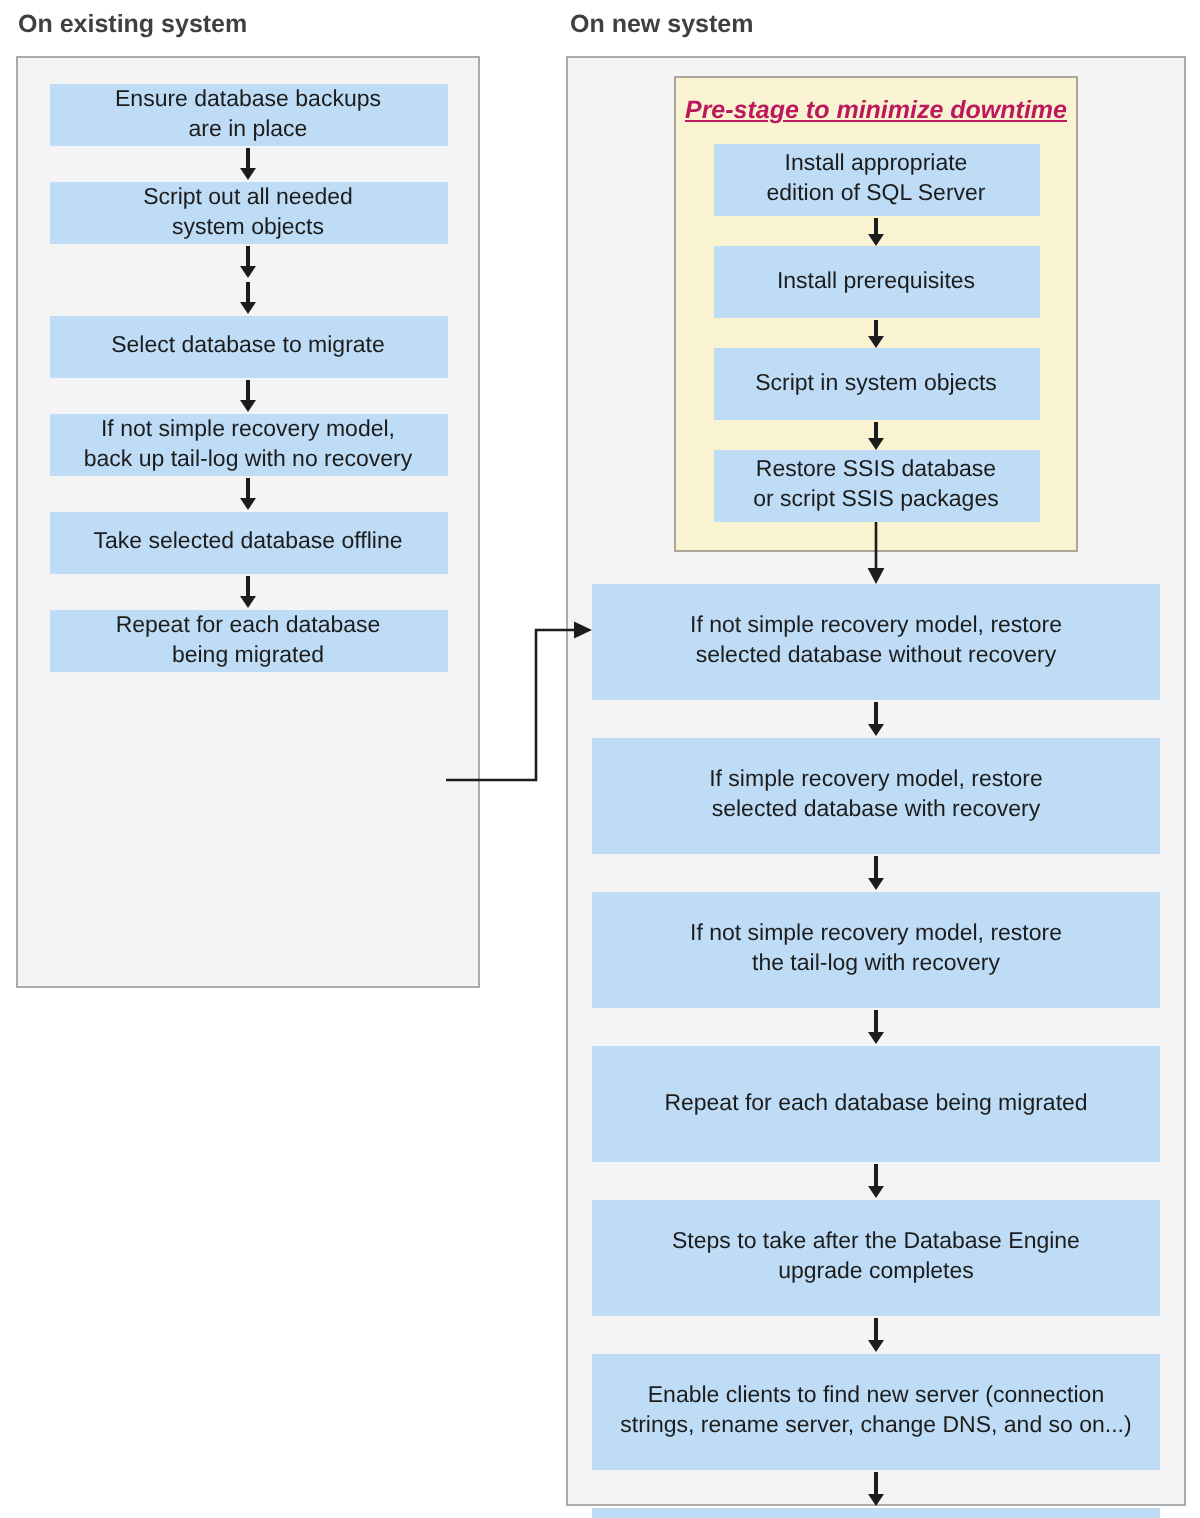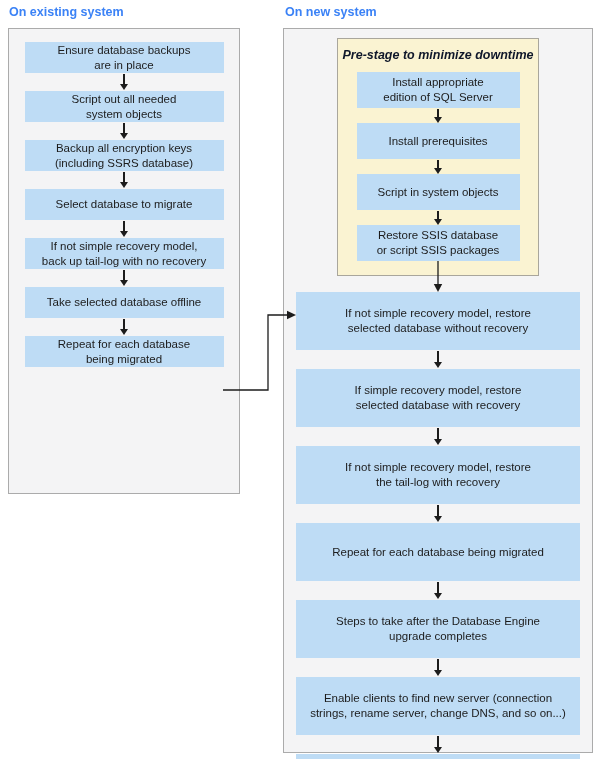--- a/index.html
+++ b/index.html
@@ -5,21 +5,21 @@
   html, body { margin: 0; padding: 0; }
   body {
     width: 600px; height: 759px; position: relative;
     background: #ffffff;
     font-family: "Liberation Sans", sans-serif;
     color: #1c1c1c;
     overflow: hidden;
   }
   .col-title {
     position: absolute; top: 5px;
-    font-size: 12.5px; font-weight: bold; color: #3b82f6;
+    font-size: 12.5px; font-weight: bold; color: #404040;
   }
   .col-title.left  { left: 9px; }
   .col-title.right { left: 285px; }
 
   .panel {
     position: absolute; box-sizing: border-box;
     background: #f4f4f5;
     border: 1px solid #ababab;
     display: flex; flex-direction: column; align-items: center;
   }
@@ -40,21 +40,21 @@
 
   .prestage {
     box-sizing: border-box; flex: none;
     width: 202px; height: 238px;
     background: #faf3d2;
     border: 1px solid #a9a69c;
     display: flex; flex-direction: column; align-items: center;
   }
   .prestage-title {
     margin-top: 9px; height: 16px;
-    font-size: 12.5px; font-weight: bold; font-style: italic; color: #0f172a;
+    font-size: 12.5px; font-weight: bold; font-style: italic; color: #be185d; text-decoration: underline;
   }
   .prestage .node.first { margin-top: 8px; }
 
   .arrow {
     flex: none; display: flex; flex-direction: column;
     align-items: center; justify-content: center;
   }
   .arrow .stem { width: 1.5px; background: #1c1c1c; }
   .arrow .head {
     width: 0; height: 0;
@@ -84,22 +84,20 @@
   <div class="arrow g18">
       <i class="stem"></i>
       <i class="head"></i>
     </div>
   <div class="node">Script out all needed
 system objects</div>
   <div class="arrow g18">
       <i class="stem"></i>
       <i class="head"></i>
     </div>
-  <div class="node">Backup all encryption keys
-(including SSRS database)</div>
   <div class="arrow g18">
       <i class="stem"></i>
       <i class="head"></i>
     </div>
   <div class="node">Select database to migrate</div>
   <div class="arrow g18">
       <i class="stem"></i>
       <i class="head"></i>
     </div>
   <div class="node">If not simple recovery model,

